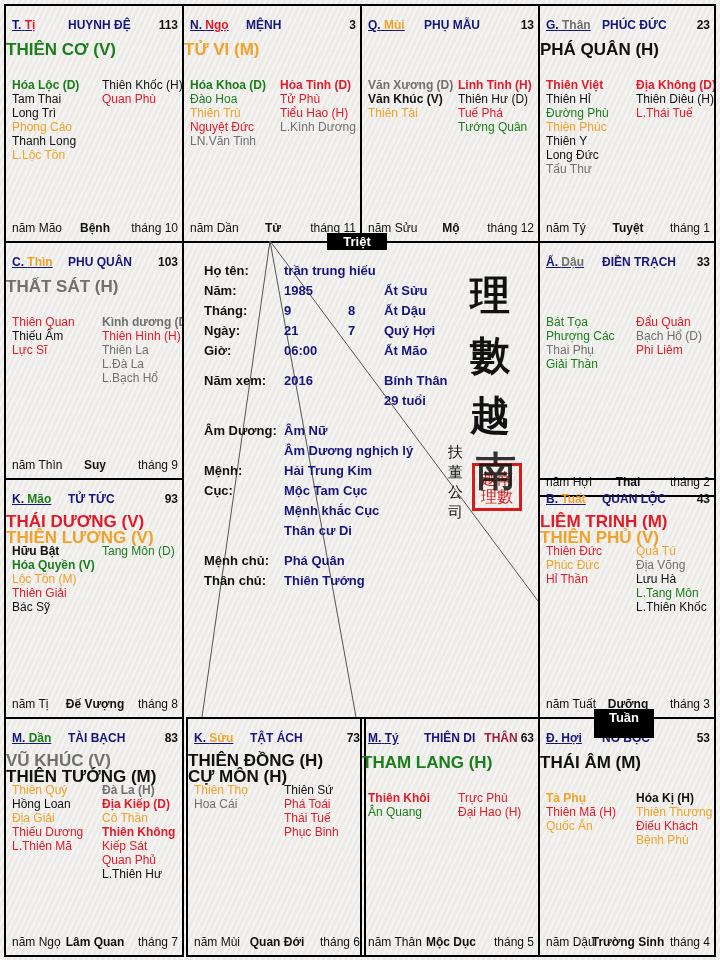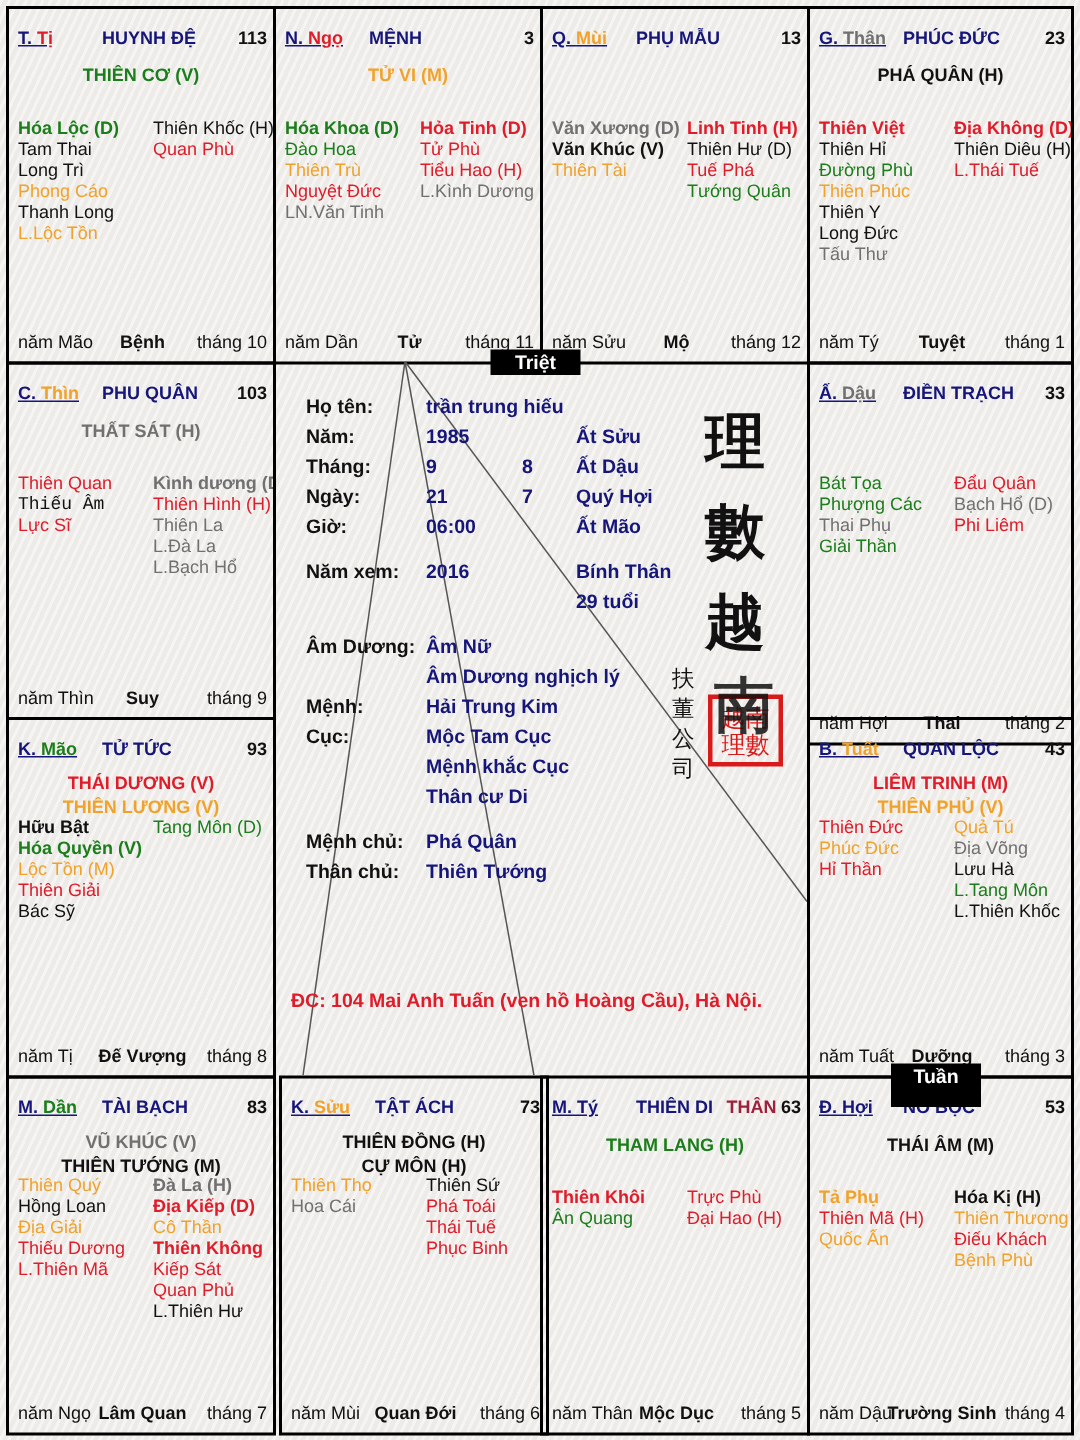--- a/index.html
+++ b/index.html
@@ -8,21 +8,21 @@
   #chart { position: absolute; left: 0; top: 0; width: 720px; height: 960px;
     background:
       repeating-linear-gradient(115deg, rgba(255,255,255,0.35) 0 2px, rgba(0,0,0,0.015) 2px 5px),
       #f0efec; }
   .palace { position: absolute; border: 2px solid #000; overflow: hidden; }
   .ph { position: absolute; top: 12px; left: 6px; right: 4px; height: 16px; font-weight: bold; font-size: 12px; }
   .ph .stem { position: absolute; left: 0; color: #15157a; text-decoration: underline; }
   .ph .name { position: absolute; left: 56px; color: #15157a; }
   .ph .num { position: absolute; right: 0; color: #111; }
   .ph .than { color: #a0203a; margin-right: 3px; }
-  .main { position: absolute; left: 0; right: 0; text-align: center; font-weight: bold; font-size: 12px; line-height: 16px; }
+  .main { position: absolute; left: 0; right: 0; font-weight: bold; font-size: 17px; line-height: 16px; }
   .stars { position: absolute; top: 72px; left: 6px; right: 4px; line-height: 14px; }
   .col { position: absolute; top: 0; }
   .col.l { left: 0; }
   .col.r { left: 90px; }
   .star { display: block; white-space: nowrap; font-size: 12px; }
   .b { font-weight: bold; }
   .pf { position: absolute; bottom: 6px; left: 6px; right: 4px; height: 14px; font-size: 12px; }
   .pf .y { position: absolute; left: 0; }
   .pf .st { position: absolute; left: 0; right: 0; text-align: center; font-weight: bold; }
   .pf .m { position: absolute; right: 0; }
@@ -164,21 +164,21 @@
     <span class="stem"><span>C.</span> <span style="color: rgb(241, 162, 42);">Thìn</span></span>
     <span class="name">PHU QUÂN</span>
     <span class="num"><span class="than"></span><span>103</span></span>
   </div>
   <div class="mains">
         <div class="main" style="top: 36px; color: rgb(112, 112, 112);">THẤT SÁT (H)</div>
       </div>
   <div class="stars">
     <div class="col l">
           <span class="star" style="color: rgb(224, 27, 42);">Thiên Quan</span>
-          <span class="star" style="color: rgb(17, 17, 17); font-family: Liberation Mono, monospace;">Thiếu Âm</span>
+          <span class="star" style="color: rgb(17, 17, 17);">Thiếu Âm</span>
           <span class="star" style="color: rgb(224, 27, 42);">Lực Sĩ</span>
         </div>
     <div class="col r">
           <span class="star b" style="color: rgb(112, 112, 112);">Kình dương (D)</span>
           <span class="star" style="color: rgb(224, 27, 42);">Thiên Hình (H)</span>
           <span class="star" style="color: rgb(112, 112, 112);">Thiên La</span>
           <span class="star" style="color: rgb(112, 112, 112);">L.Đà La</span>
           <span class="star" style="color: rgb(112, 112, 112);">L.Bạch Hổ</span>
         </div>
   </div>
@@ -448,19 +448,18 @@
     <div class="calli" style="left:288px;top:88px;">數</div>
     <div class="calli" style="left:288px;top:148px;">越</div>
     <div class="seal" style="left:290px;top:222px;width:50px;height:48px;padding-top:4px;">越南 理數</div>
     <div class="calli" style="left:294px;top:204px;opacity:0.85;">南</div>
     <div class="smallcalli" style="left:266px;top:202px;">扶</div>
     <div class="smallcalli" style="left:266px;top:222px;">董</div>
     <div class="smallcalli" style="left:266px;top:242px;">公</div>
     <div class="smallcalli" style="left:266px;top:262px;">司</div>
 
     <div class="contact">
-      <div>ĐC: 104 Mai Anh Tuấn (ven hồ Hoàng Cầu), Hà Nội.</div>
     </div>
   </div>
 
   <div class="tag" style="left:327px;top:233px;width:60px;height:17px;">Triệt</div>
   <div class="tag" style="left:594px;top:709px;width:60px;height:29px;">Tuần</div>
 </div>
 
 </body></html>

